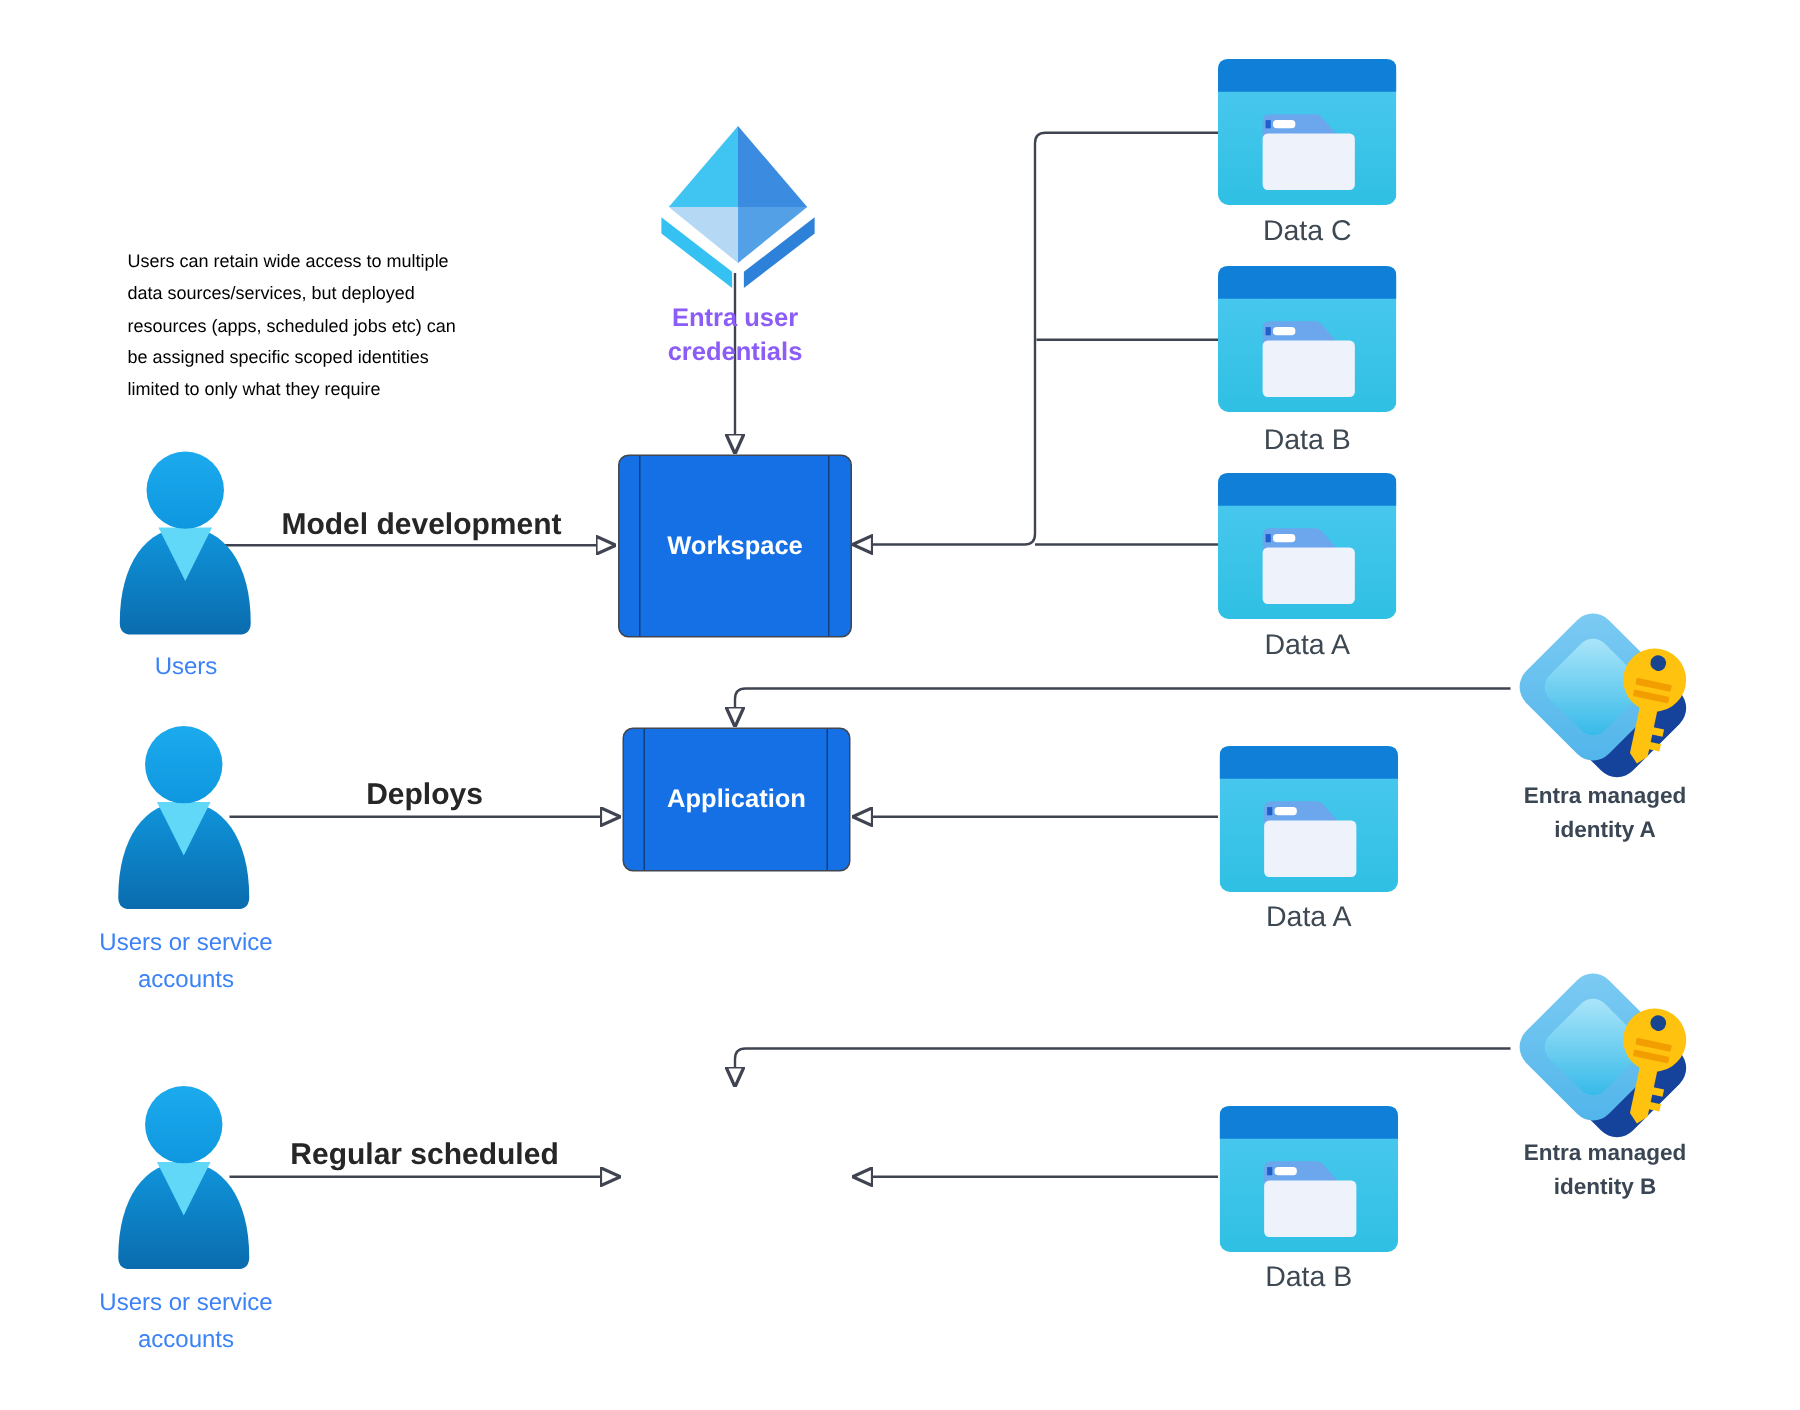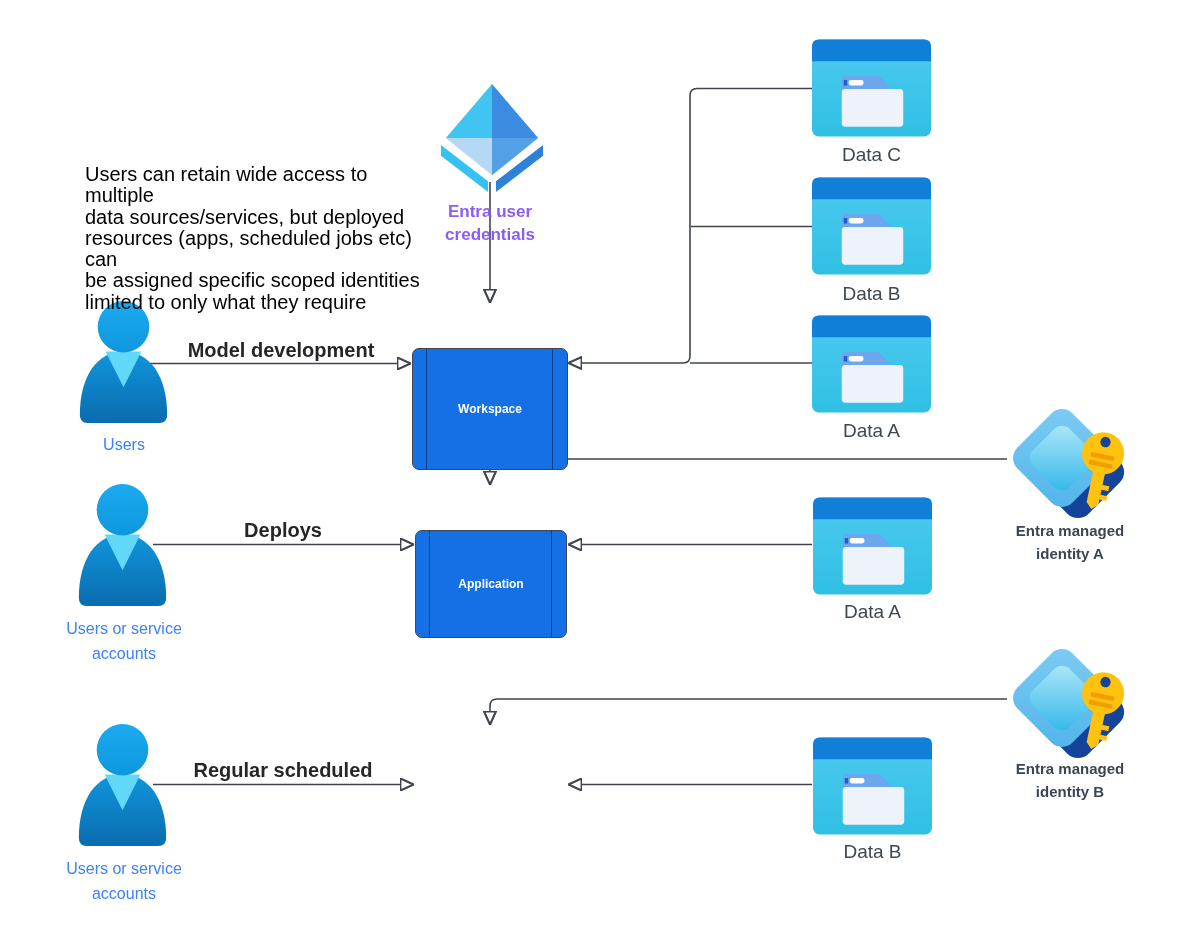--- a/index.html
+++ b/index.html
@@ -15,25 +15,25 @@
   #connectors path{fill:none;stroke:#3F4450;stroke-width:1.6px;}
   
   .process{
     box-sizing:border-box;z-index:2;
     background:
       linear-gradient(rgba(8,22,54,.55),rgba(8,22,54,.55)) 13px 0/1px 100% no-repeat,
       linear-gradient(rgba(8,22,54,.55),rgba(8,22,54,.55)) calc(100% - 14px) 0/1px 100% no-repeat,
       #1470E4;
     border:1.5px solid #41464F;border-radius:7px;
     display:flex;align-items:center;justify-content:center;
-    color:#ffffff;font-weight:bold;font-size:12px;line-height:20px;text-align:center;margin-top:45px;
+    color:#ffffff;font-weight:bold;font-size:17px;line-height:20px;text-align:center;
   }
   .icon{z-index:2;display:block;}
   .note{
-    font-size:20px;line-height:21.3px;color:#000;z-index:3;
+    font-size:12px;line-height:21.3px;color:#000;z-index:3;
   }
   .cred-label{font-weight:bold;font-size:17px;line-height:22.5px;color:#8b5cf6;z-index:3;}
   .edge-label{font-weight:bold;font-size:20px;color:#262626;z-index:3;}
   .actor-label{font-size:16px;line-height:25px;color:#3b82f6;z-index:3;}
   .data-label{font-size:19px;color:#3D4852;z-index:3;}
   .identity-label{font-weight:bold;font-size:15px;line-height:22.5px;color:#3A4653;z-index:3;}
 </style>
 </head>
 <body>
 
@@ -128,21 +128,21 @@
 be assigned specific scoped identities
 limited to only what they require</div>
 
   <svg class="abs icon" style="left:433px;top:84px;" width="118" height="110">
       <use href="#sym-entra"></use>
     </svg>
   <div class="abs cred-label preline center" style="left:398px;top:201px;width:184px;">Entra user
 credentials</div>
 
   <div class="abs process preline" style="left:412px;top:303px;width:156px;height:122px;">Workspace</div>
-  <div class="abs process preline" style="left:415px;top:485px;width:152px;height:108px;">Application</div>
+  <div class="abs process preline" style="left:415px;top:485px;width:152px;height:96px;">Application</div>
 
   <svg class="abs icon" style="left:67px;top:300px;" width="113" height="126">
       <use href="#sym-user"></use>
     </svg>
   <div class="abs actor-label center preline" style="left:4px;top:432px;width:240px;">Users</div>
 
   <svg class="abs icon" style="left:66px;top:483px;" width="113" height="126">
       <use href="#sym-user"></use>
     </svg>
   <div class="abs actor-label center preline" style="left:4px;top:616px;width:240px;">Users or service

